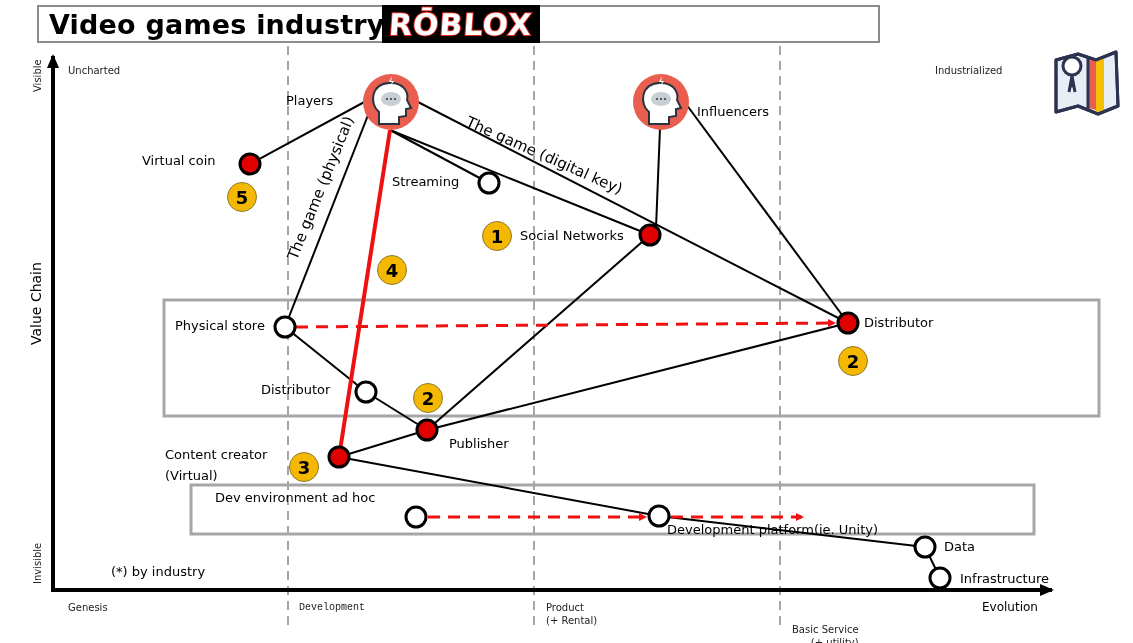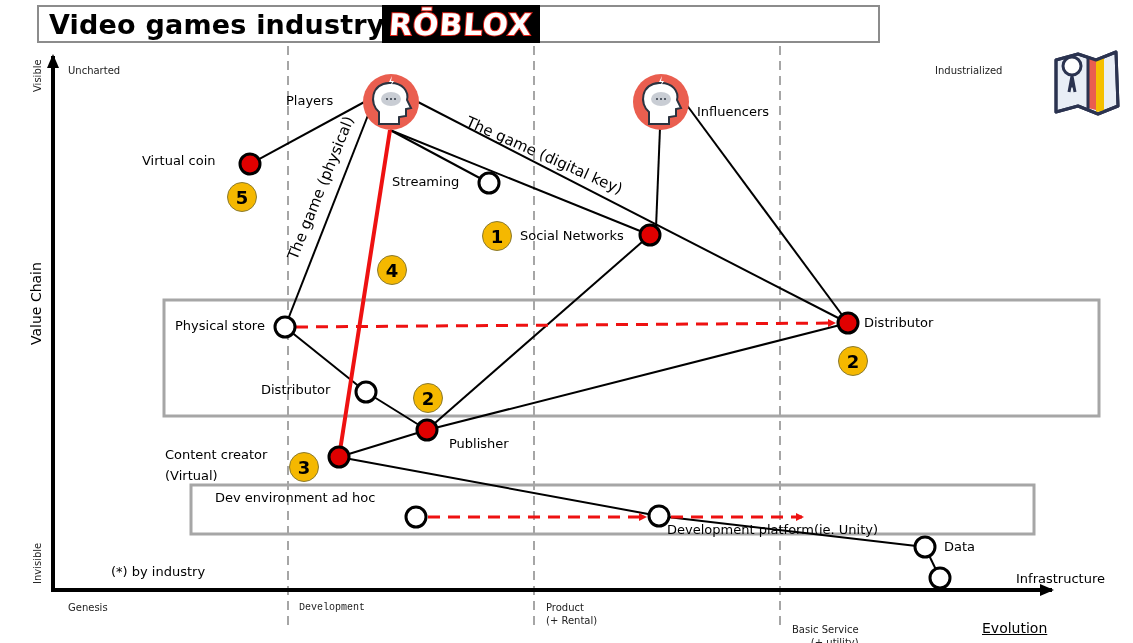--- a/index.html
+++ b/index.html
@@ -119,21 +119,21 @@
     <circle cx="18" cy="18" r="9" fill="#fff"></circle>
     <path d="M15,44 L18,28 L21,44 M16,38 L20,38" fill="none"></path>
   </g>
 </svg>
 
 <div class="sm" style="left:31px;top:92px;transform:rotate(-90deg);transform-origin:left top;">Visible</div>
 <div class="sm" style="left:31px;top:584px;transform:rotate(-90deg);transform-origin:left top;">Invisible</div>
 <div class="lbl" style="left:28px;top:345px;transform:rotate(-90deg);transform-origin:left top;font-size:14px;">Value Chain</div>
 <div class="sm" style="left:68px;top:64px;">Uncharted</div>
 <div class="sm" style="left:923px;top:64px;margin-left:12px;">Industrialized</div>
-<div class="lbl" style="left:982px;top:620px;font-size:14px;text-decoration:underline;">Evolution</div>
+<div class="lbl" style="left:982px;top:600px;font-size:12px;">Evolution</div>
 
 <div class="sm" style="left:68px;top:601px;">
     <div>Genesis</div>
   </div>
 <div class="sm" style="left:299px;top:601px;font-family:Liberation Mono, monospace;">
     <div>Development</div>
   </div>
 <div class="sm" style="left:546px;top:601px;">
     <div>Product</div>
     <div>(+ Rental)</div>
@@ -154,21 +154,21 @@
 <div class="lbl" style="left:864px;top:315px;">Distributor</div>
 <div class="lbl" style="left:261px;top:382px;">Distributor</div>
 <div class="lbl" style="left:449px;top:436px;">Publisher</div>
 <div class="lbl" style="left:165px;top:444px;line-height:21px;">
     <div>Content creator</div>
     <div>(Virtual)</div>
   </div>
 <div class="lbl" style="left:215px;top:490px;">Dev environment ad hoc</div>
 <div class="lbl" style="left:667px;top:522px;">Development platform(ie. Unity)</div>
 <div class="lbl" style="left:944px;top:539px;">Data</div>
-<div class="lbl" style="left:1016px;top:571px;">Infrastructure</div>
+<div class="lbl" style="left:960px;top:571px;">Infrastructure</div>
 
 <div class="rot" style="left:292px;top:250px;transform:rotate(-68deg);">The game (physical)</div>
 <div class="rot" style="left:467px;top:112px;transform:rotate(24deg);">The game (digital key)</div>
 
 <div class="badge" style="left:482px;top:221px;">1</div>
 <div class="badge" style="left:838px;top:346px;">2</div>
 <div class="badge" style="left:413px;top:383px;">2</div>
 <div class="badge" style="left:289px;top:452px;">3</div>
 <div class="badge" style="left:377px;top:255px;">4</div>
 <div class="badge" style="left:227px;top:182px;">5</div>

